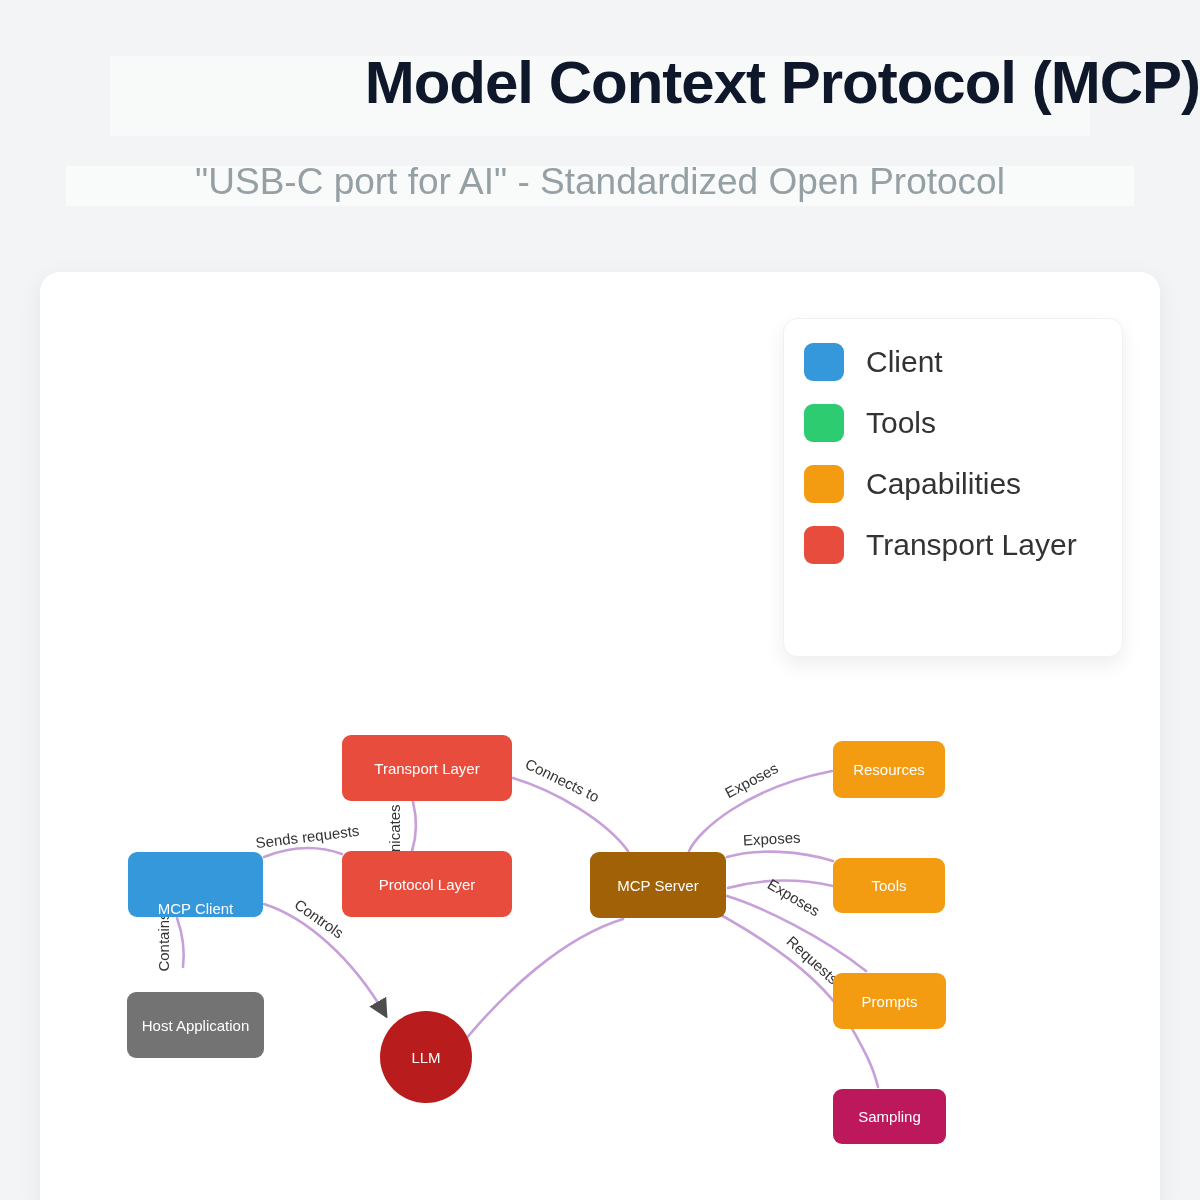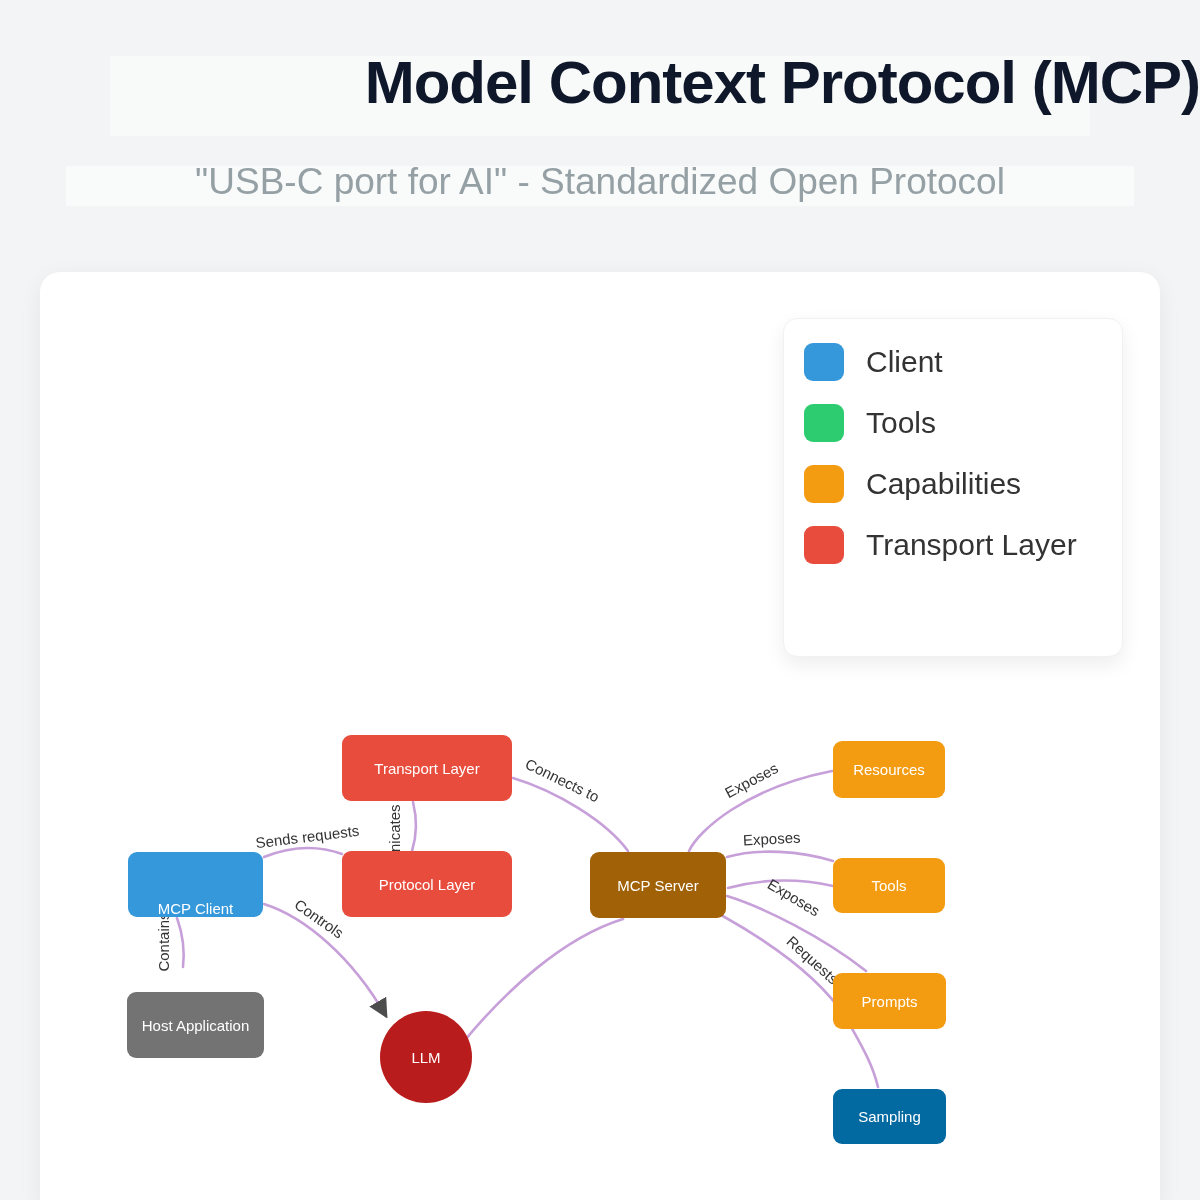--- a/index.html
+++ b/index.html
@@ -130,18 +130,18 @@
 </div>
 <div class="node" style="left: 833px; top: 741px; width: 112px; height: 57px; background-color: rgb(243, 156, 18); align-items: center;">
   <span>Resources</span>
 </div>
 <div class="node" style="left: 833px; top: 858px; width: 112px; height: 55px; background-color: rgb(243, 156, 18);">
   <span>Tools</span>
 </div>
 <div class="node" style="left: 833px; top: 973px; width: 113px; height: 56px; background-color: rgb(243, 156, 18);">
   <span>Prompts</span>
 </div>
-<div class="node" style="left: 833px; top: 1089px; width: 113px; height: 55px; background-color: #0369a1;">
+<div class="node" style="left: 833px; top: 1089px; width: 113px; height: 55px; background-color: #be185d;">
   <span>Sampling</span>
 </div>
 <div class="node circle" style="left: 380px; top: 1011px; width: 92px; height: 92px; background-color: #b91c1c;">
   <span>LLM</span>
 </div>
 
 </body></html>

